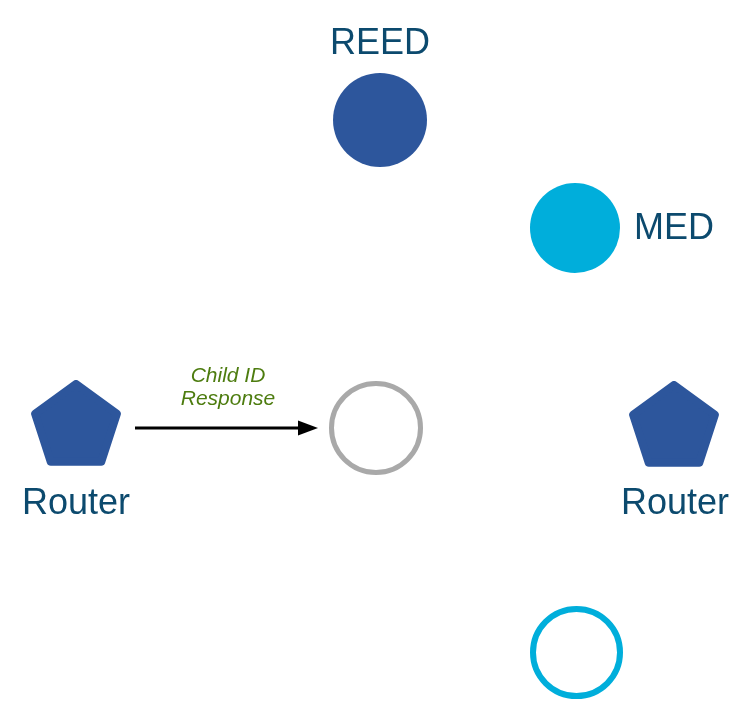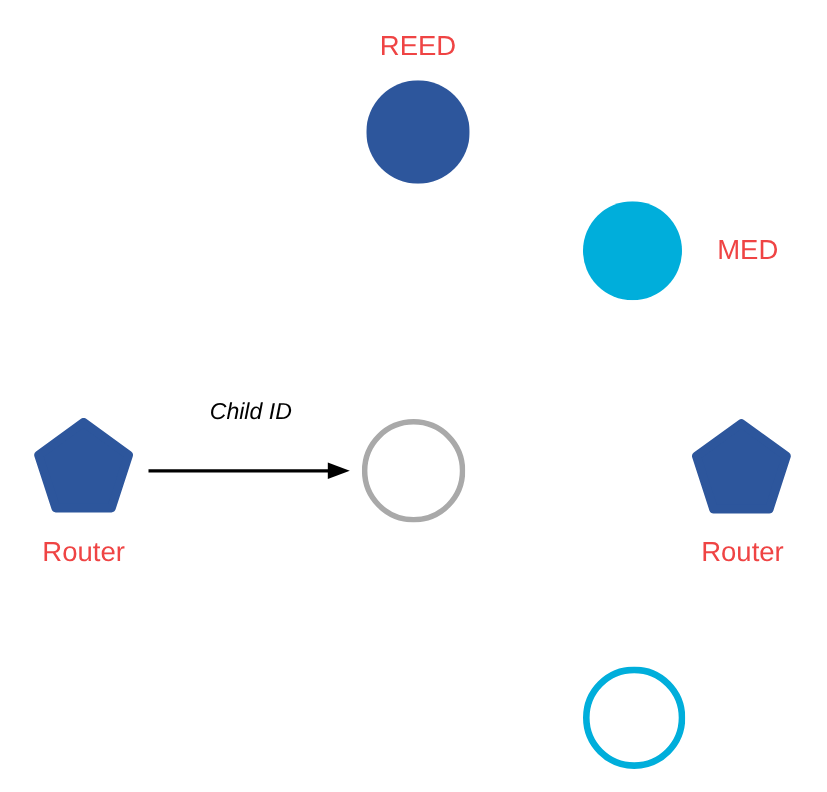--- a/index.html
+++ b/index.html
@@ -11,61 +11,62 @@
   .canvas {
     position: relative;
     width: 752px;
     height: 720px;
     background: #ffffff;
     overflow: hidden;
   }
   .abs { position: absolute; }
   .node-label {
     position: absolute;
-    font-size: 25px;
+    font-size: 36px;
     line-height: 36px;
-    color: #ef4444;
+    color: #0c4a6e;
     white-space: nowrap;
   }
   .centered { text-align: center; }
   .edge-label {
     position: absolute;
     left: 148px;
     top: 363px;
     width: 160px;
     text-align: center;
     font-style: italic;
     font-size: 21px;
     line-height: 23px;
-    color: #000000;
+    color: #4d7c0f;
   }
   svg { display: block; }
 </style>
 </head>
 <body>
 
 <div class="canvas">
 
   <div class="node-label centered abs" style="left:300px; top:24px; width:160px;">REED</div>
   <svg class="abs" style="left:333px; top:73px;" width="94" height="94" viewBox="0 0 94 94">
     <circle cx="47" cy="47" r="47" fill="#2d569c"></circle>
   </svg>
 
   <svg class="abs" style="left:530px; top:183px;" width="90" height="90" viewBox="0 0 90 90">
     <circle cx="45" cy="45" r="45" fill="#00aedb"></circle>
   </svg>
-  <div class="node-label abs" style="left:652px; top:209px;text-align:center;">MED</div>
+  <div class="node-label abs" style="left:634px; top:209px;text-align:center;">MED</div>
 
   <svg class="abs" style="left:29px; top:380px;" width="94" height="89" viewBox="0 0 94 89">
     <polygon points="47,4 87.9,33.7 72.3,81.8 21.7,81.8 6.1,33.7" stroke-width="8" stroke-linejoin="round" fill="#2d569c" stroke="#2d569c"></polygon>
   </svg>
   <div class="node-label centered abs" style="left:-6px; top:484px; width:164px;">Router</div>
 
   <div class="edge-label">
     <div>Child ID</div>
+    <div>Response</div>
   </div>
   <svg class="abs" style="left:128px; top:413px;" width="196" height="30" viewBox="0 0 196 30">
     <line x1="7" y1="15" x2="172" y2="15" stroke-width="3" stroke="#000000"></line>
     <polygon points="170,7.5 190,15 170,22.5" fill="#000000"></polygon>
   </svg>
 
   <svg class="abs" style="left:329px; top:381px;" width="94" height="94" viewBox="0 0 94 94">
     <circle cx="47" cy="47" r="44.5" fill="#ffffff" stroke-width="5" stroke="#a9a9a9"></circle>
   </svg>
 

